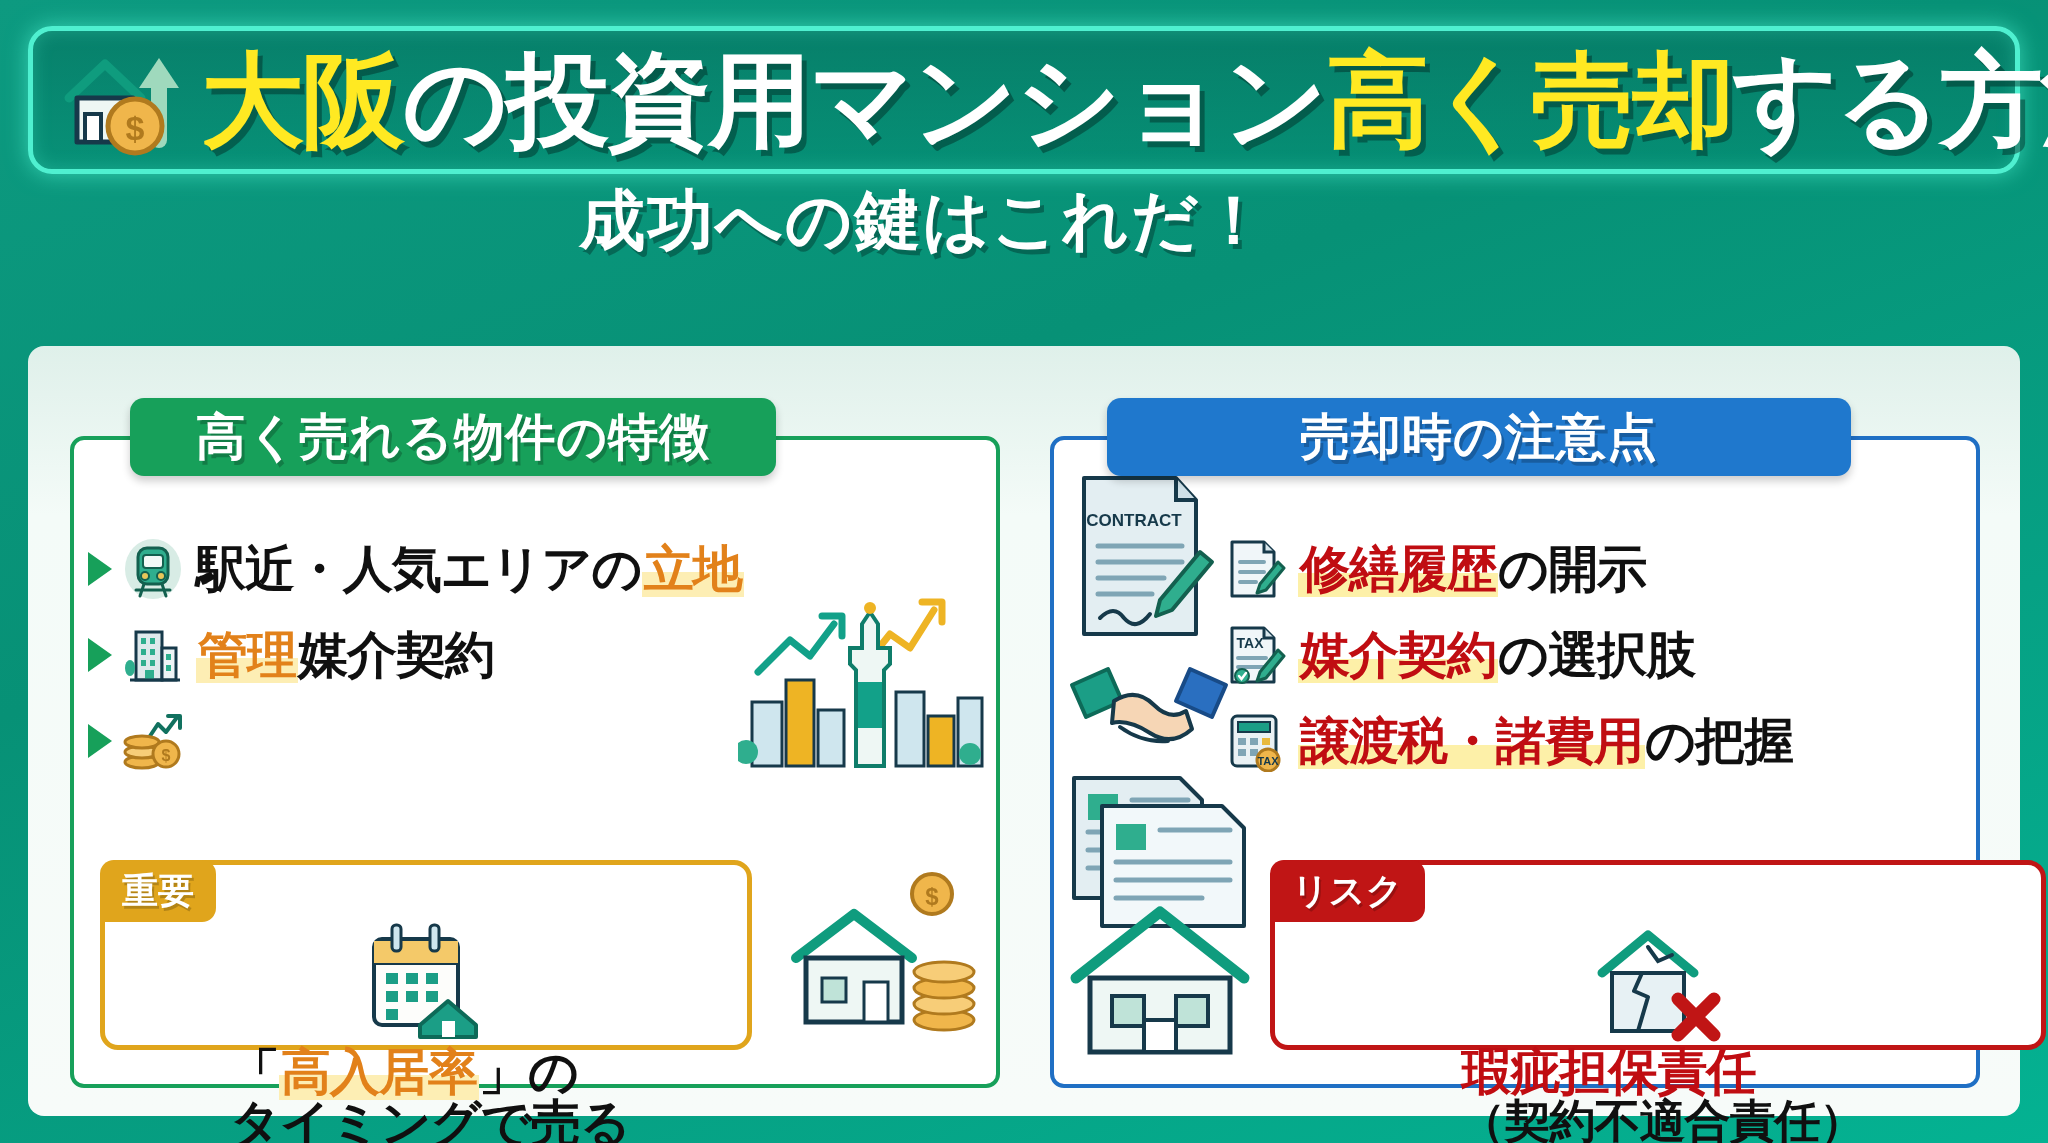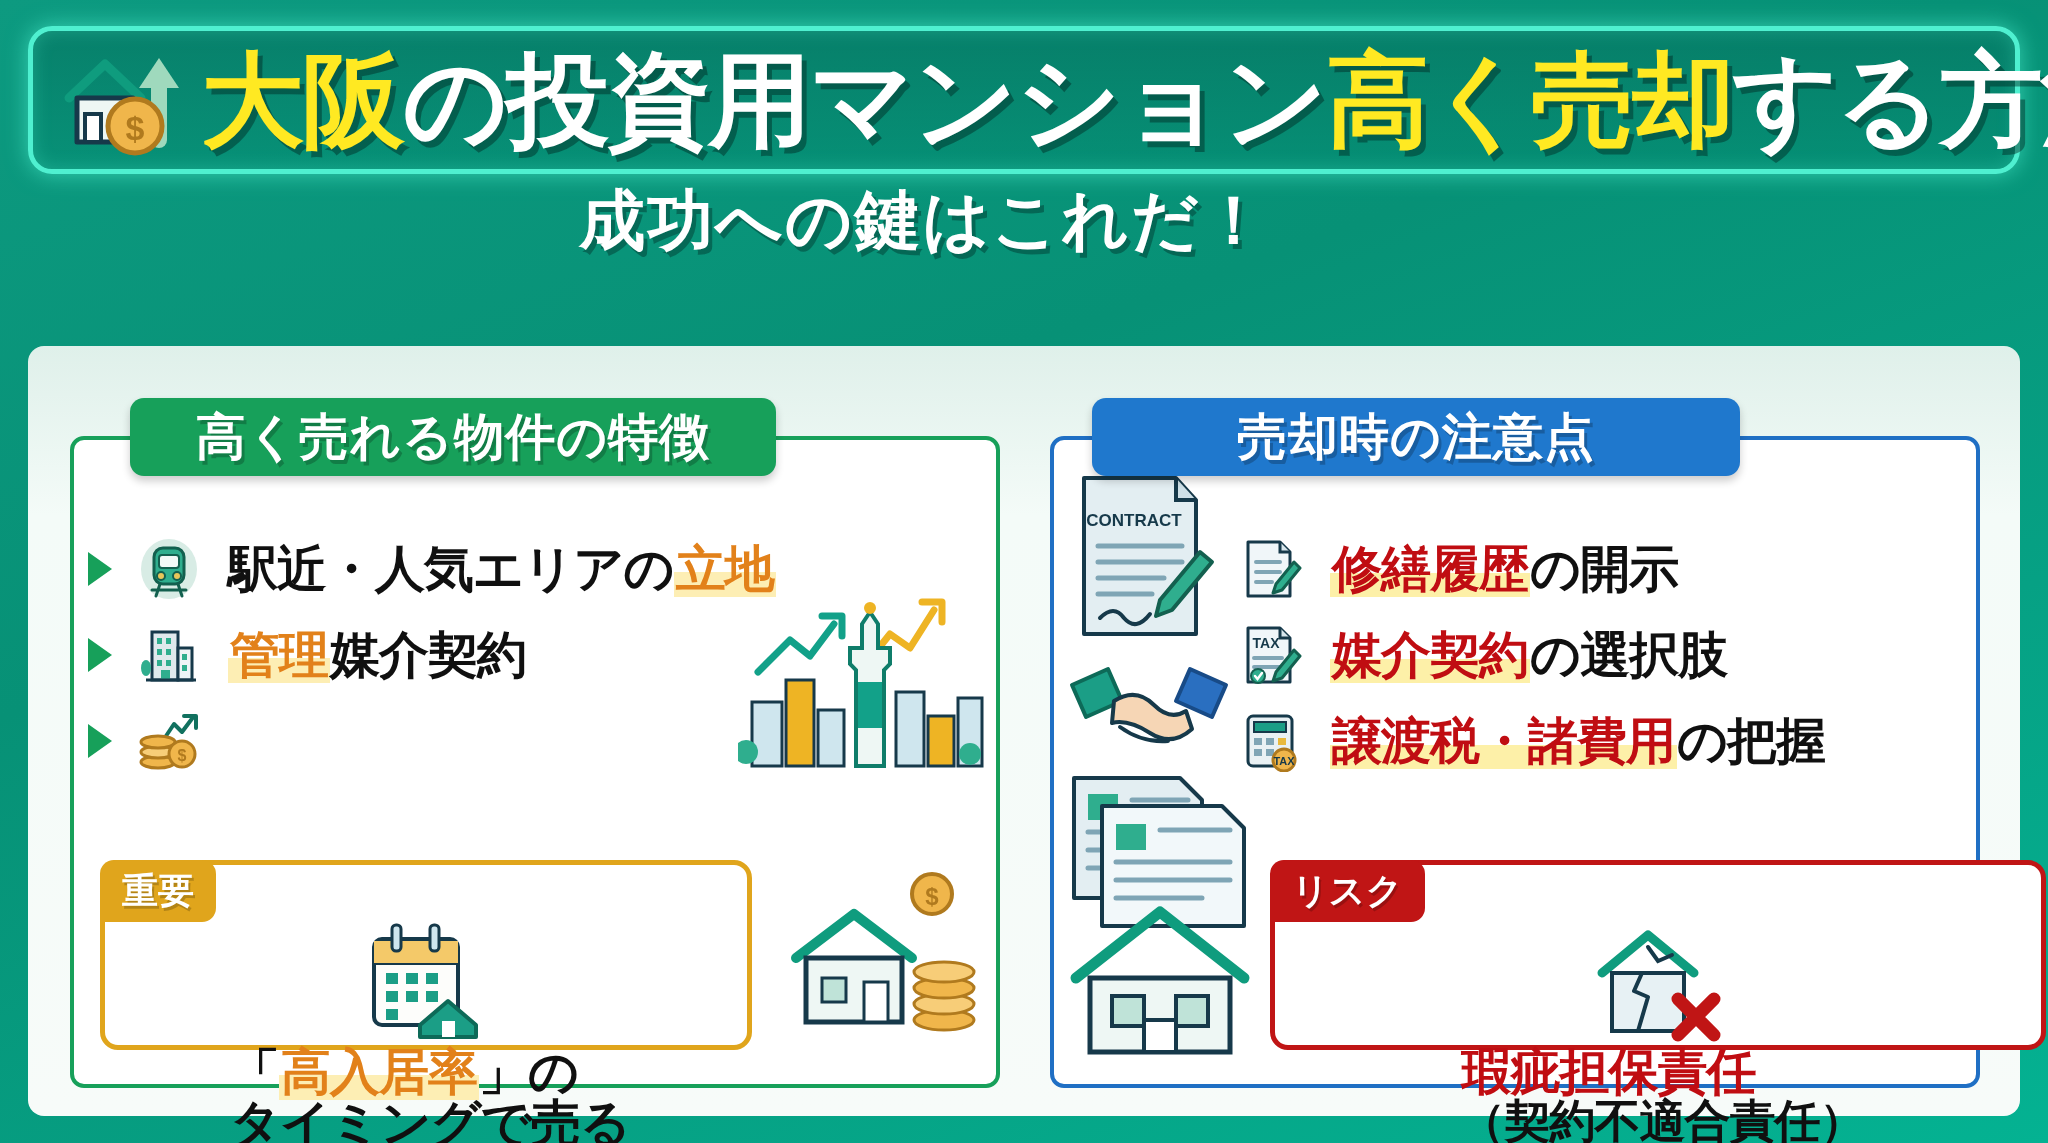--- a/index.html
+++ b/index.html
@@ -70,28 +70,28 @@
     position: absolute; top: 0; height: 78px;
     border-radius: 14px;
     display: flex; align-items: center; justify-content: center;
     font-size: 50px; font-weight: bold; color: #fff;
     letter-spacing: 1px;
     text-shadow: 3px 4px 0 rgba(0,0,0,0.22);
     box-shadow: 0 5px 9px rgba(0,0,0,0.2);
     z-index: 3;
   }
   .panel-left .panel-tab  { left: 41px;  width: 646px; background: #17a05a; margin-left: 19px; }
-  .panel-right .panel-tab { left: 42px;  width: 648px; background: #1f78cd; }
+  .panel-right .panel-tab { left: 57px;  width: 744px; background: #1f78cd; }
 
   
   .list { position: absolute; left: 0; top: 86px; width: 100%; }
   .row {
     display: flex; align-items: center;
     height: 86px; padding-left: 14px;
-    position: relative; z-index: 2; gap: 16px;
+    position: relative; z-index: 2;
   }
   .arrow {
     width: 0; height: 0; flex: 0 0 24px;
     border-left: 24px solid #17a05a;
     border-top: 17px solid transparent;
     border-bottom: 17px solid transparent;
     margin-right: 10px;
   }
   .row-icon { flex: 0 0 62px; width: 62px; height: 62px; margin-right: 12px; }
   .row-icon-wide { flex: 0 0 150px; width: 150px; height: 86px; margin-right: 6px; }

